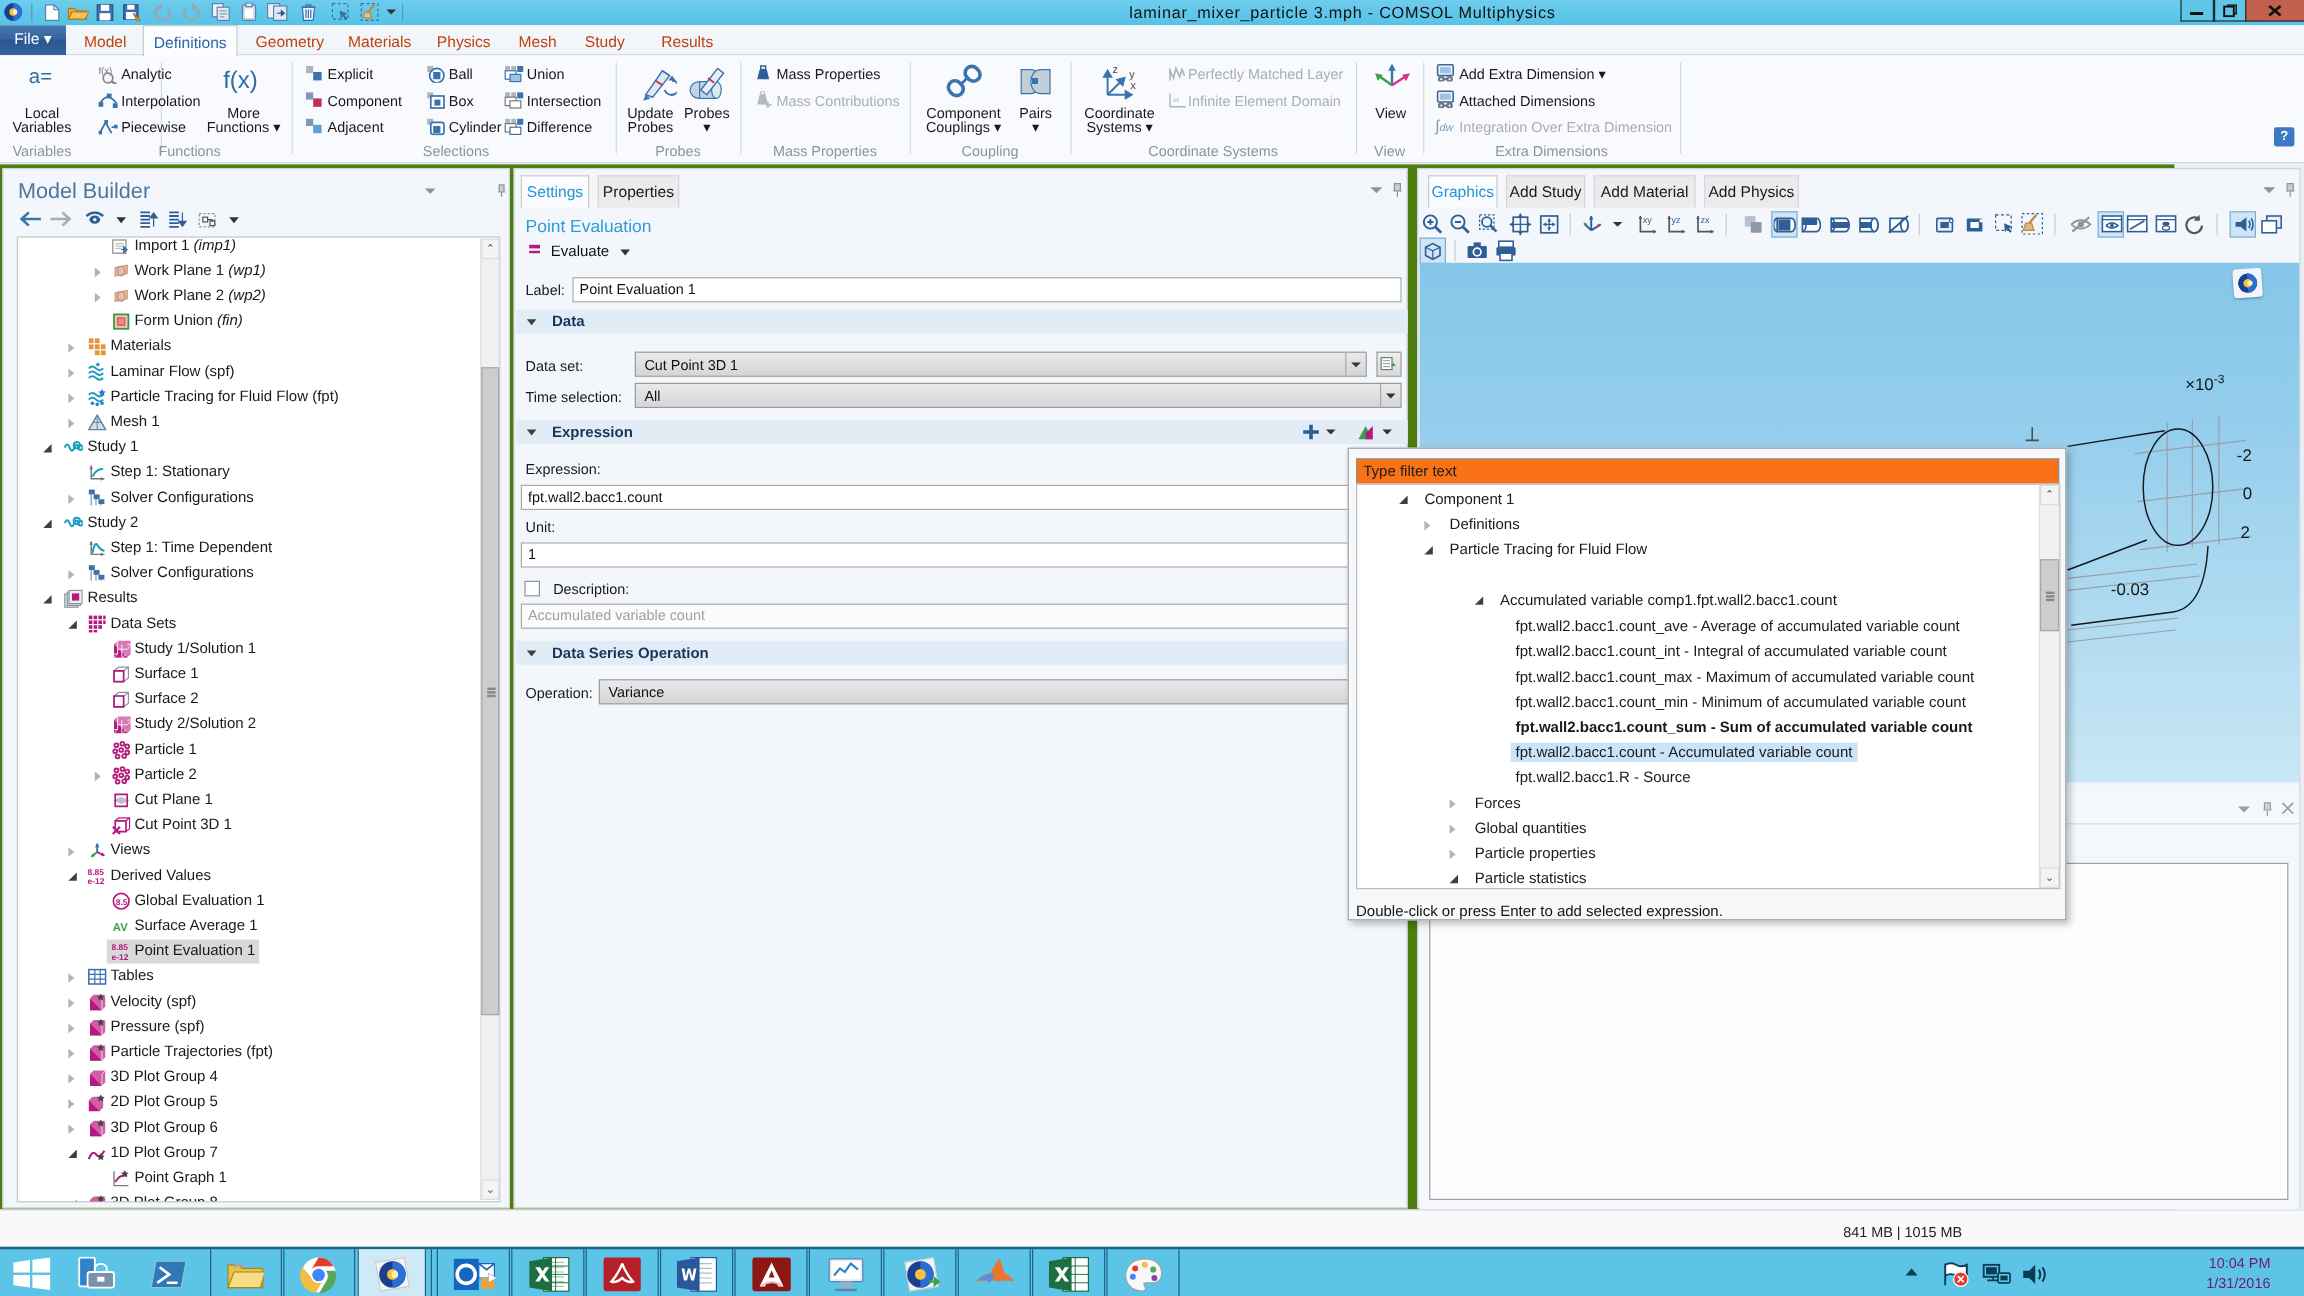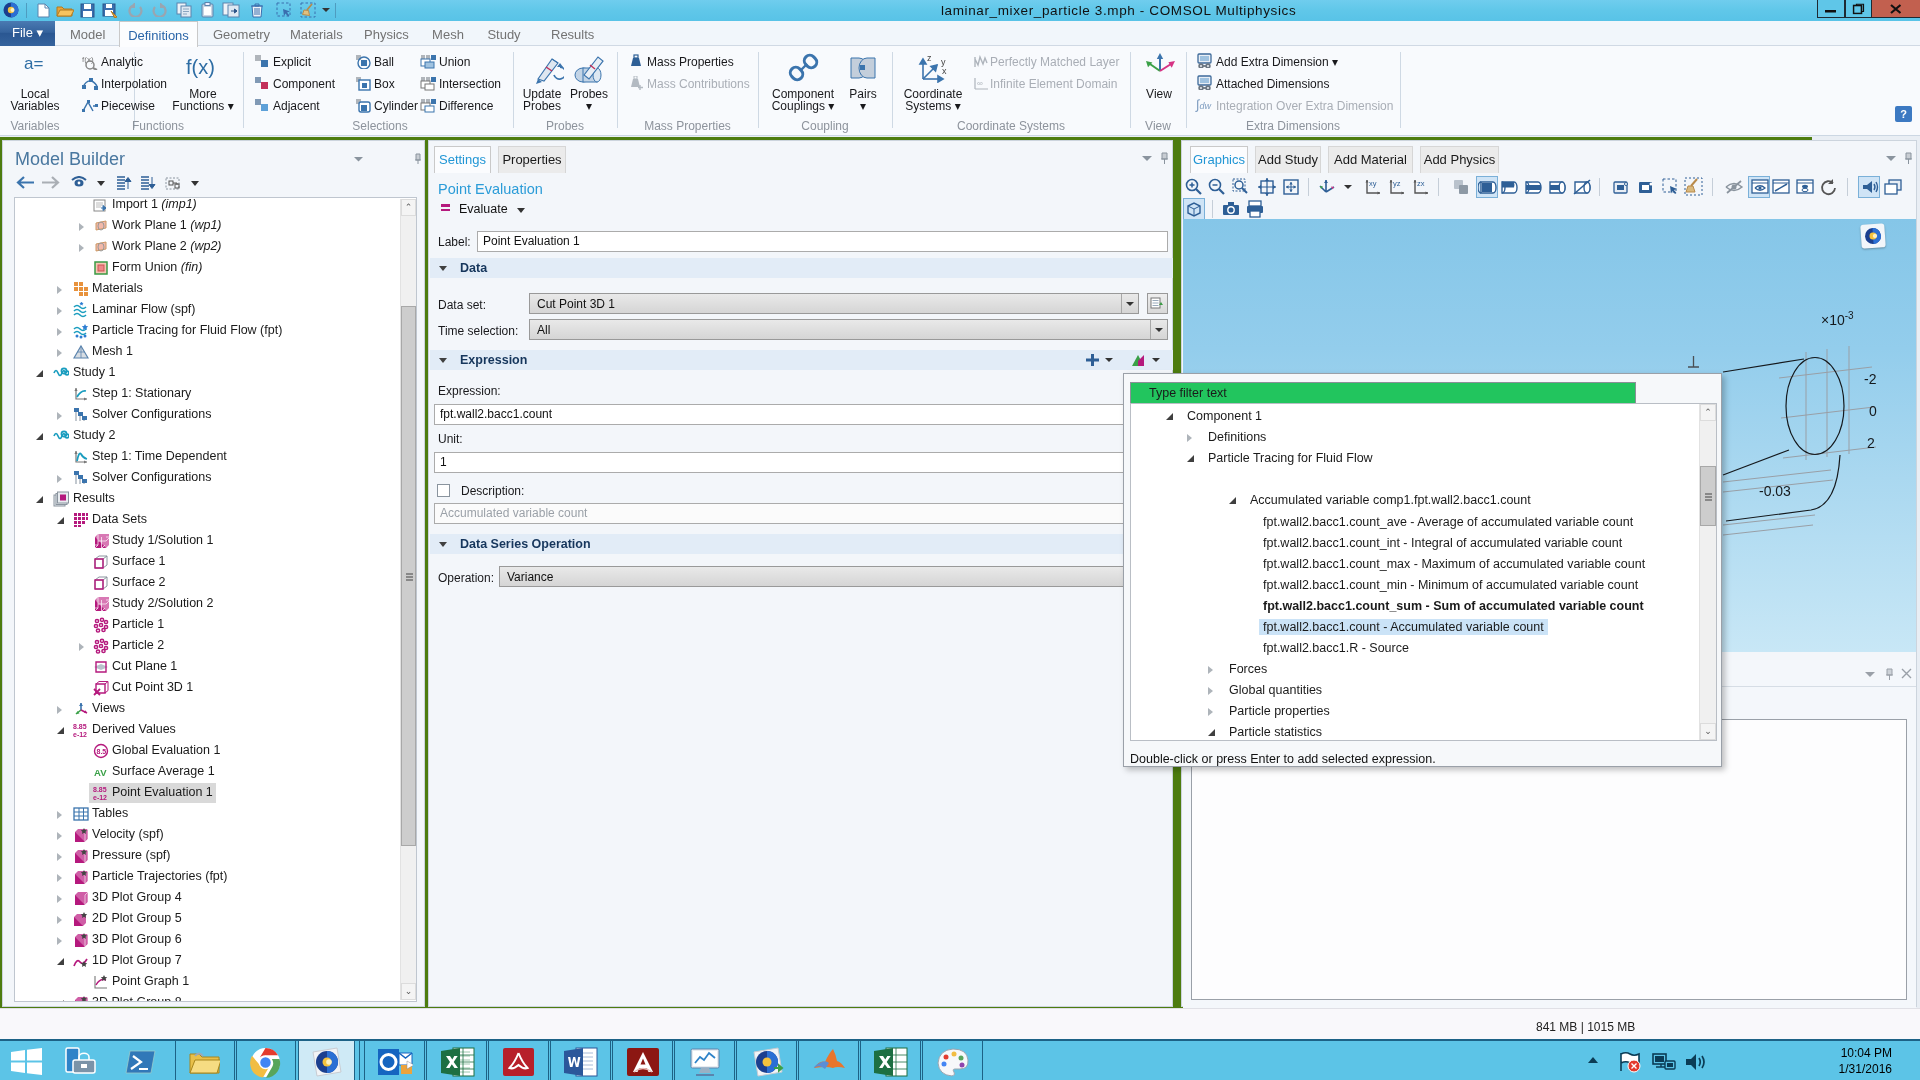--- a/index.html
+++ b/index.html
@@ -16,21 +16,21 @@
 #btn-min { left:1817px; width:28px; background:#5fc6e8; }
 #btn-max { left:1845px; width:27px; background:#5fc6e8; }
 #btn-close { left:1871px; width:49px; background:#c2604f; border-right:none;}
 .winbtn svg { position:absolute; left:50%; top:50%; transform:translate(-50%,-50%); }
 
 
 #tabrow { position:absolute; left:0; top:21px; width:1920px; height:25px; background:#f1f6fb; border-bottom:1px solid #d0d9e4; }
 #filebtn { position:absolute; left:0; top:0; width:55px; height:25px;
   background:linear-gradient(180deg,#4a7ab2 0%,#35639d 45%,#2a5792 50%,#35639d 100%);
   color:#fff; font-size:13px; text-align:center; line-height:24px; }
-.rtab { position:absolute; top:0; height:25px; font-size:13px; color:#737373; line-height:27px; text-align:center; }
+.rtab { position:absolute; top:0; height:25px; font-size:13px; color:#c2410c; line-height:27px; text-align:center; }
 .rtab.sel { background:#fcfdfe; border:1px solid #c9c9c9; border-bottom:none; color:#2a65a8; height:26px; z-index:3; }
 
 
 #ribbon { position:absolute; left:0; top:46px; width:1920px; height:90px; background:#f8fafd; border-bottom:1px solid #ccd7e3; }
 .rgsep { position:absolute; top:6px; height:76px; width:1px; background:#cfd9e4; }
 .rglabel { position:absolute; top:73px; height:14px; font-size:12px; color:#8d939c; text-align:center; white-space:nowrap; }
 .rsmall { position:absolute; font-size:12px; color:#19191c; white-space:nowrap; }
 .rsmall.gray { color:#a9aeb6; }
 .rbig2 { position:absolute; font-size:12px; color:#19191c; text-align:center; line-height:12px; white-space:nowrap; }
 #helpbtn { position:absolute; left:1895px; top:60px; width:17px; height:16px; background:#3c79c2; color:#fff; font-size:11px; font-weight:bold; text-align:center; line-height:16px; border-radius:2px; }
@@ -71,31 +71,31 @@
 .combo { position:absolute; background:linear-gradient(180deg,#e9e9e9,#d5d5d5); border:1px solid #999; font-size:12px; line-height:18px; color:#111; }
 .combo .cv { position:absolute; left:7px; top:1px; }
 .combo .ca { position:absolute; right:0; top:0; bottom:0; width:17px; border-left:1px solid #a8a8a8; }
 .combo .ca:after { content:""; position:absolute; left:4px; top:8px; border-left:4px solid transparent; border-right:4px solid transparent; border-top:4px solid #333; }
 #gfx-canvas { position:absolute; left:1px; top:78px; width:733px; height:433px;
   background:linear-gradient(180deg,#85c6e8 0%,#93cdec 30%,#aad8f0 60%,#c8e7f6 100%); }
 #lowpanel { position:absolute; left:1px; top:519px; width:733px; height:348px; background:#f4f7fb; }
 
 
 #popup { position:absolute; left:1123px; top:373px; width:599px; height:394px; background:#f6f8fa; border:1px solid #9aa0a8; box-shadow:3px 3px 6px rgba(0,0,0,0.25); z-index:50; }
-#pop-filter { position:absolute; left:6px; top:8px; width:506px; height:22px; background:#22c55e; border:1px solid #8a9097; font-size:12.5px; line-height:20px; padding-left:18px; }
+#pop-filter { position:absolute; left:6px; top:8px; width:586px; height:22px; background:#f97316; border:1px solid #8a9097; font-size:12.5px; line-height:20px; padding-left:5px; }
 #pop-tree { position:absolute; left:6px; top:29px; width:587px; height:338px; background:#fff; border:1px solid #b9bec5; overflow:hidden; }
 #pop-foot { position:absolute; left:6px; top:378px; font-size:12.5px; color:#111; }
 .prow { position:absolute; height:21px; }
 .prow .lbl { position:absolute; top:3px; font-size:12.5px; white-space:nowrap; }
 
 
 #taskbar { position:absolute; left:0; top:1039px; width:1920px; height:41px; background:#5cc4e7; border-top:2px solid #1d6286; }
 .tbtn { position:absolute; top:0px; height:41px; }
 .tbtn.framed { border-left:1px solid #1d6286; border-right:1px solid #1d6286; }
-#clock { position:absolute; right:28px; top:4px; width:70px; text-align:right; font-size:12px; color:#000000; line-height:16px; }
+#clock { position:absolute; right:28px; top:4px; width:70px; text-align:right; font-size:12px; color:#701a75; line-height:16px; }
 </style>
 </head>
 <body>
 <div id="app">
   <div id="titlebar">
 <svg class="abs" style="left:3px;top:2px;" width="17" height="17">
         <circle cx="8" cy="8" r="7.5" fill="#1b3f8f"></circle>
         <path d="M8 0.5 a7.5 7.5 0 0 1 0 15 z" fill="#2b6fd4"></path>
         <circle cx="8" cy="8" r="3.2" fill="#f4c23d"></circle>
         <circle cx="9.5" cy="8" r="2" fill="#fdf0c0"></circle>

